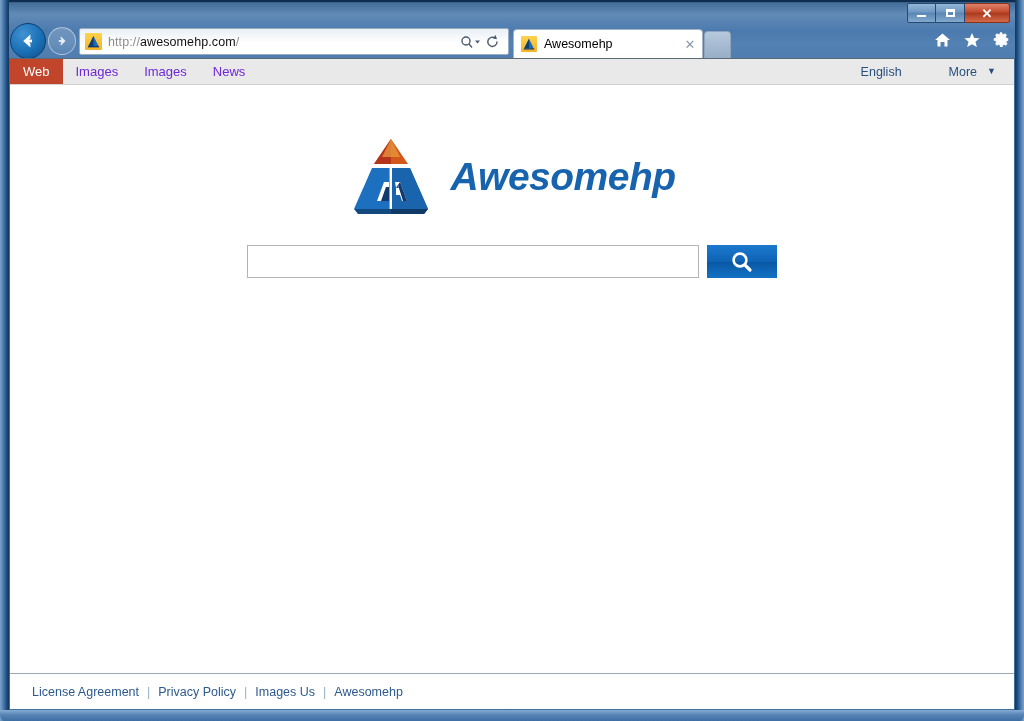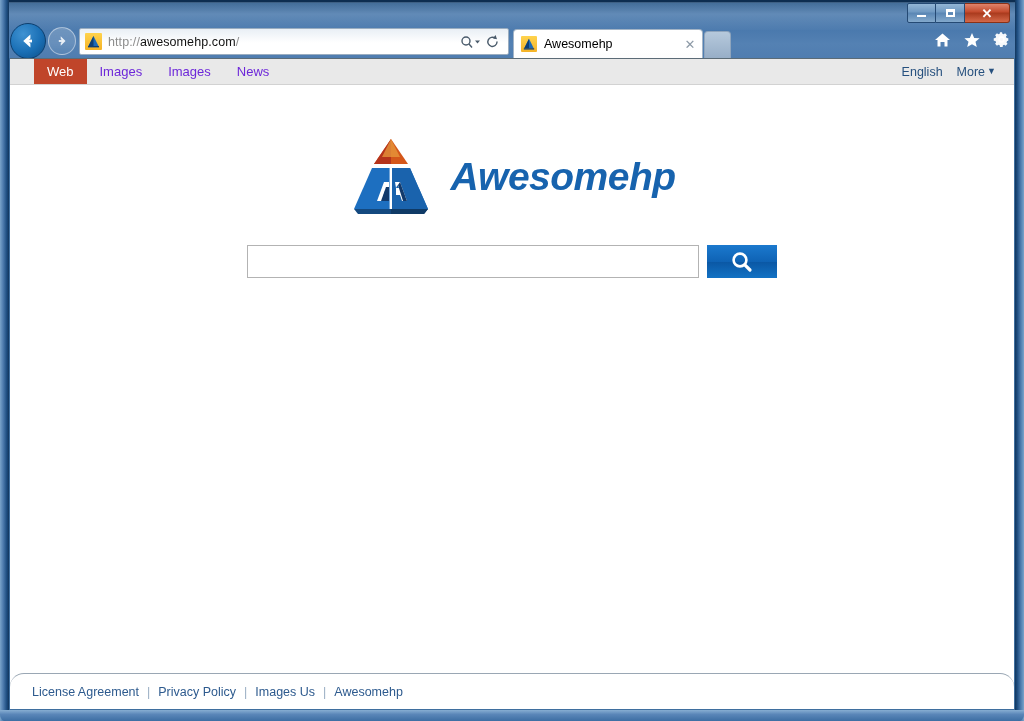--- a/index.html
+++ b/index.html
@@ -241,21 +241,20 @@
 
   
   #site-nav {
     height: 27px;
     background: #e9e9e9;
     border-top: 1px solid #5b6b76;
     border-bottom: 1px solid #d2d2d2;
     display: flex;
     align-items: stretch;
     position: relative;
-    padding-left: 24px;
   }
   #site-nav-left { display: flex; align-items: stretch; }
   .nav-tab {
     display: flex;
     align-items: center;
     padding: 0 13px;
     font-size: 13px;
     color: #6d28d9;
     cursor: pointer;
     white-space: nowrap;
@@ -269,22 +268,23 @@
     display: flex;
     align-items: center;
     gap: 14px;
     padding-right: 18px;
   }
   .nav-link-right {
     font-size: 12.5px;
     color: #26507e;
     cursor: pointer;
     white-space: nowrap;
-  }
-  #nav-more { display: flex; align-items: center; gap: 2px; }
+    margin-left: 33px;
+  }
+  #nav-more { display: flex; align-items: center; gap: 10px; }
   #nav-more-caret { font-size: 9px; line-height: 1; }
 
   
   #page-body {
     position: relative;
     height: 624px;
     background: #fff;
   }
 
   #logo-block {
@@ -342,21 +342,20 @@
     position: absolute;
     left: 0; right: 0;
     bottom: 0;
     height: 36px;
     border-top: 1px solid #9aa7b4;
     background: #fff;
     display: flex;
     align-items: center;
     padding-left: 22px;
     gap: 8px;
-    border-radius: 14px;
   }
   .footer-link {
     font-size: 12.5px;
     color: #2d5a8e;
     cursor: pointer;
     white-space: nowrap;
   }
   .footer-sep {
     font-size: 12.5px;
     color: #9bafc4;

